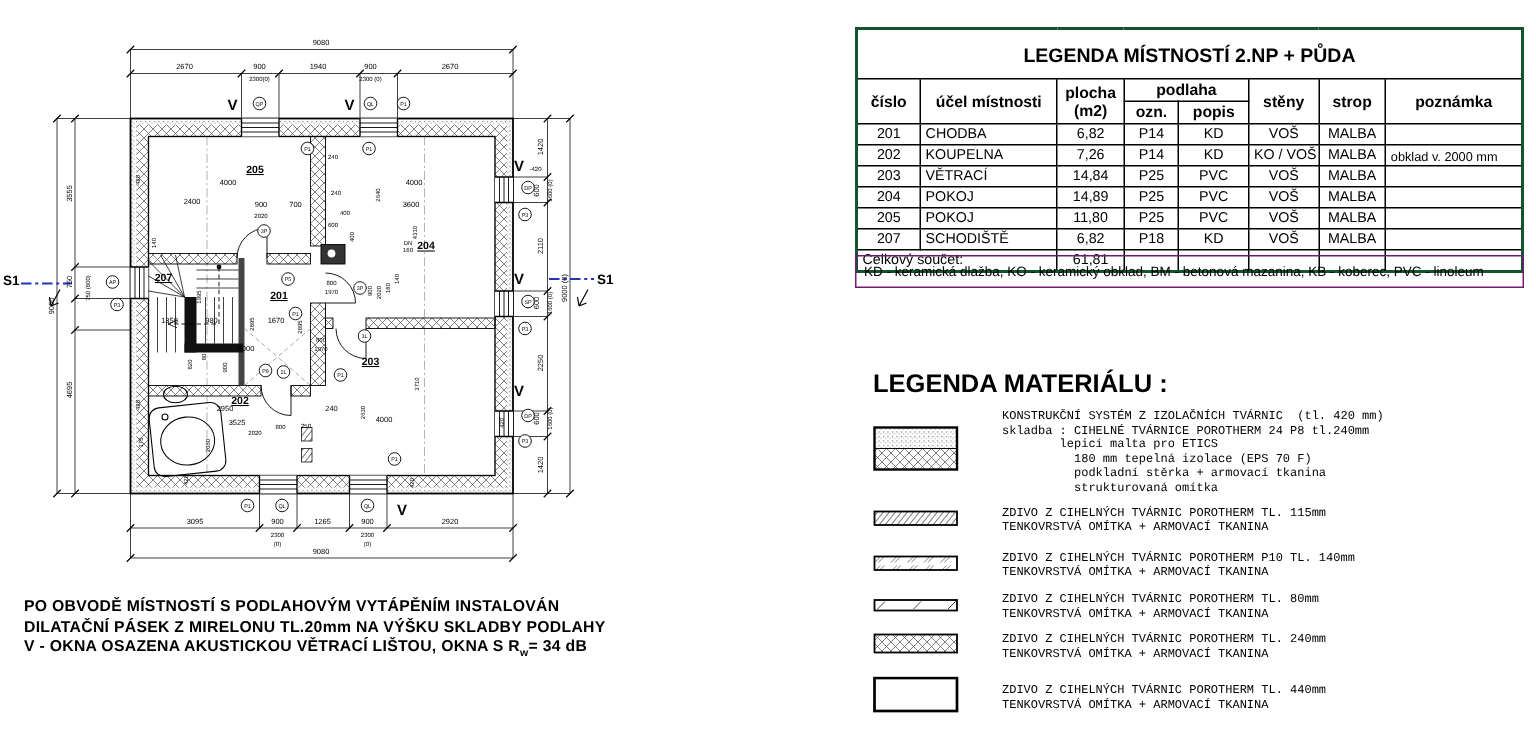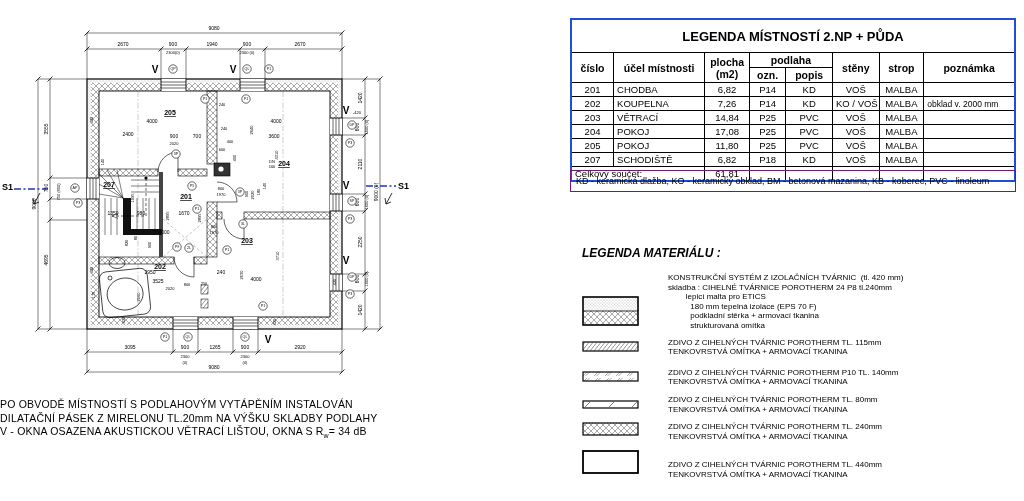--- a/index.html
+++ b/index.html
@@ -1,38 +1,38 @@
 <!DOCTYPE html>
 <html><head>
 <meta charset="utf-8">
 <style>
   html,body{margin:0;padding:0;background:#fff;width:1024px;height:501px;overflow:hidden;
     font-family:"Liberation Sans",sans-serif;color:#000;}
   .stage{position:relative;width:1024px;height:501px;background:#fff;}
   
   .plan-wrap{position:absolute;left:0;top:2px;width:470px;height:392px;}
   svg text{font-family:"Liberation Sans",sans-serif;fill:#000;}
-  .plan-note{position:absolute;left:0;top:398px;width:440px;
-    font-size:10.5px;font-weight:normal;line-height:1.3;letter-spacing:.2px;}
+  .plan-note{position:absolute;left:16px;top:398px;width:440px;
+    font-size:10.5px;font-weight:bold;line-height:1.3;letter-spacing:.2px;}
   .plan-note sub{font-size:7px;}
   
   .legend-panel{position:absolute;left:570px;top:18px;width:446px;}
-  table.rooms{border-collapse:collapse;width:446px;border:2px solid #1d4ed8;table-layout:fixed;}
+  table.rooms{border-collapse:collapse;width:446px;border:2px solid #14532d;table-layout:fixed;}
   table.rooms td,table.rooms th{border:1px solid #000;font-size:9.5px;padding:1px 3px;
     text-align:center;vertical-align:middle;overflow:hidden;white-space:nowrap;}
   table.rooms .title-cell{font-size:13px;font-weight:bold;height:30px;text-align:center;}
   table.rooms th{font-size:10.5px;font-weight:bold;}
   table.rooms .al{ text-align:left;margin-top:28px;}
   .col-cislo{width:42px}.col-ucel{width:90px}.col-plocha{width:44px}.col-ozn{width:36px}
   .col-popis{width:46px}.col-steny{width:46px}.col-strop{width:44px}.col-pozn{width:90px}
   .note-box{position:absolute;left:0;top:152px;width:434px;border:1px solid #701a75;
     padding:4px 5px;font-size:9px;line-height:1.35;}
-  .mat-heading{position:absolute;left:12px;top:228px;font-size:12px;font-weight:bold;font-style:italic;}
+  .mat-heading{position:absolute;left:12px;top:228px;font-size:17px;font-weight:bold;}
   .mat-list{position:absolute;left:12px;top:255px;width:434px;}
-  .mat-item{display:flex;align-items:flex-end;}
+  .mat-item{display:flex;align-items:center;font-family:Liberation Mono, monospace;}
   .mat-swatch{width:86px;flex:0 0 86px;padding-top:1px;}
   .mat-text{font-size:8px;line-height:1.2;}
   .mat-line{white-space:pre;}
   .mb7{margin-bottom:7px}.mb8{margin-bottom:8px}.mb11{margin-bottom:11px}
 </style>
 </head>
 <body>
 
 <div class="stage">
 
@@ -375,21 +375,21 @@
             <td>14,84</td>
             <td>P25</td>
             <td>PVC</td>
             <td>VOŠ</td>
             <td>MALBA</td>
             <td class="al" style="font-size: 8.5px;"></td>
           </tr>
           <tr>
             <td>204</td>
             <td class="al">POKOJ</td>
-            <td>17,08</td>
+            <td>14,89</td>
             <td>P25</td>
             <td>PVC</td>
             <td>VOŠ</td>
             <td>MALBA</td>
             <td class="al" style="font-size: 8.5px;"></td>
           </tr>
           <tr>
             <td>205</td>
             <td class="al">POKOJ</td>
             <td>11,80</td>

